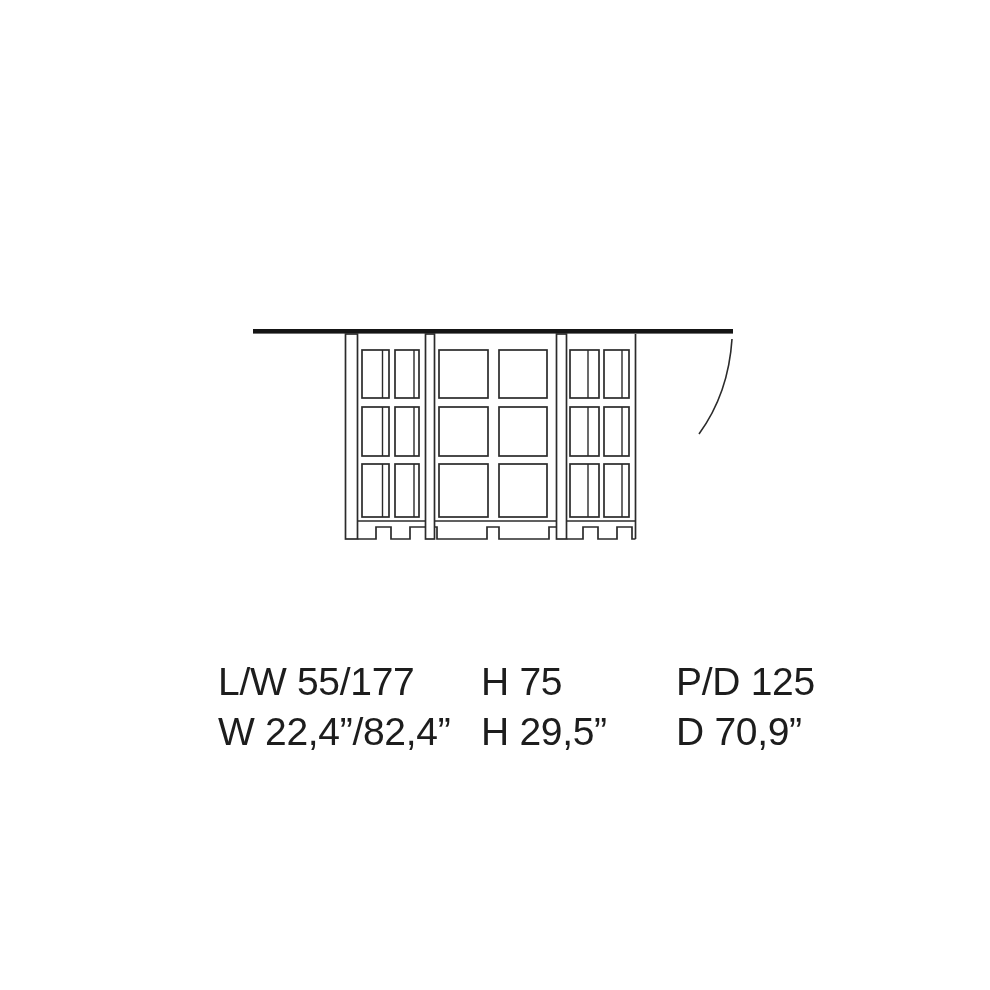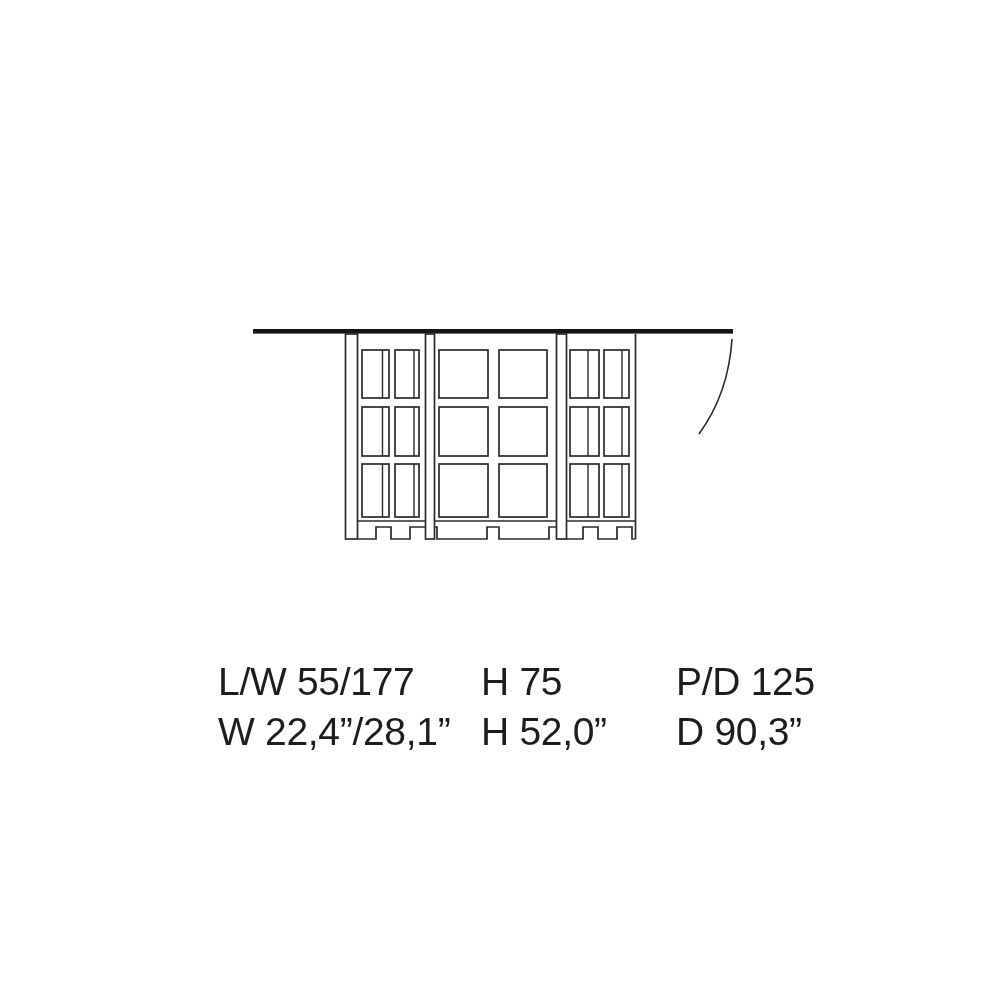--- a/index.html
+++ b/index.html
@@ -118,18 +118,18 @@
         <rect x="604" y="464" width="25" height="53"></rect> 
           <line class="innerline" x1="622" y1="464" x2="622" y2="517"></line>
       </g>
     </g>
   </svg>
 
   <div>
     <span class="dim r1 c0">L/W 55/177</span>
     <span class="dim r1 c1">H 75</span>
     <span class="dim r1 c2">P/D 125</span>
-    <span class="dim r2 c0">W 22,4”/28,1”</span>
-    <span class="dim r2 c1">H 52,0”</span>
-    <span class="dim r2 c2">D 90,3”</span>
+    <span class="dim r2 c0">W 22,4”/82,4”</span>
+    <span class="dim r2 c1">H 29,5”</span>
+    <span class="dim r2 c2">D 70,9”</span>
   </div>
 
 </div>
 
 </body></html>

